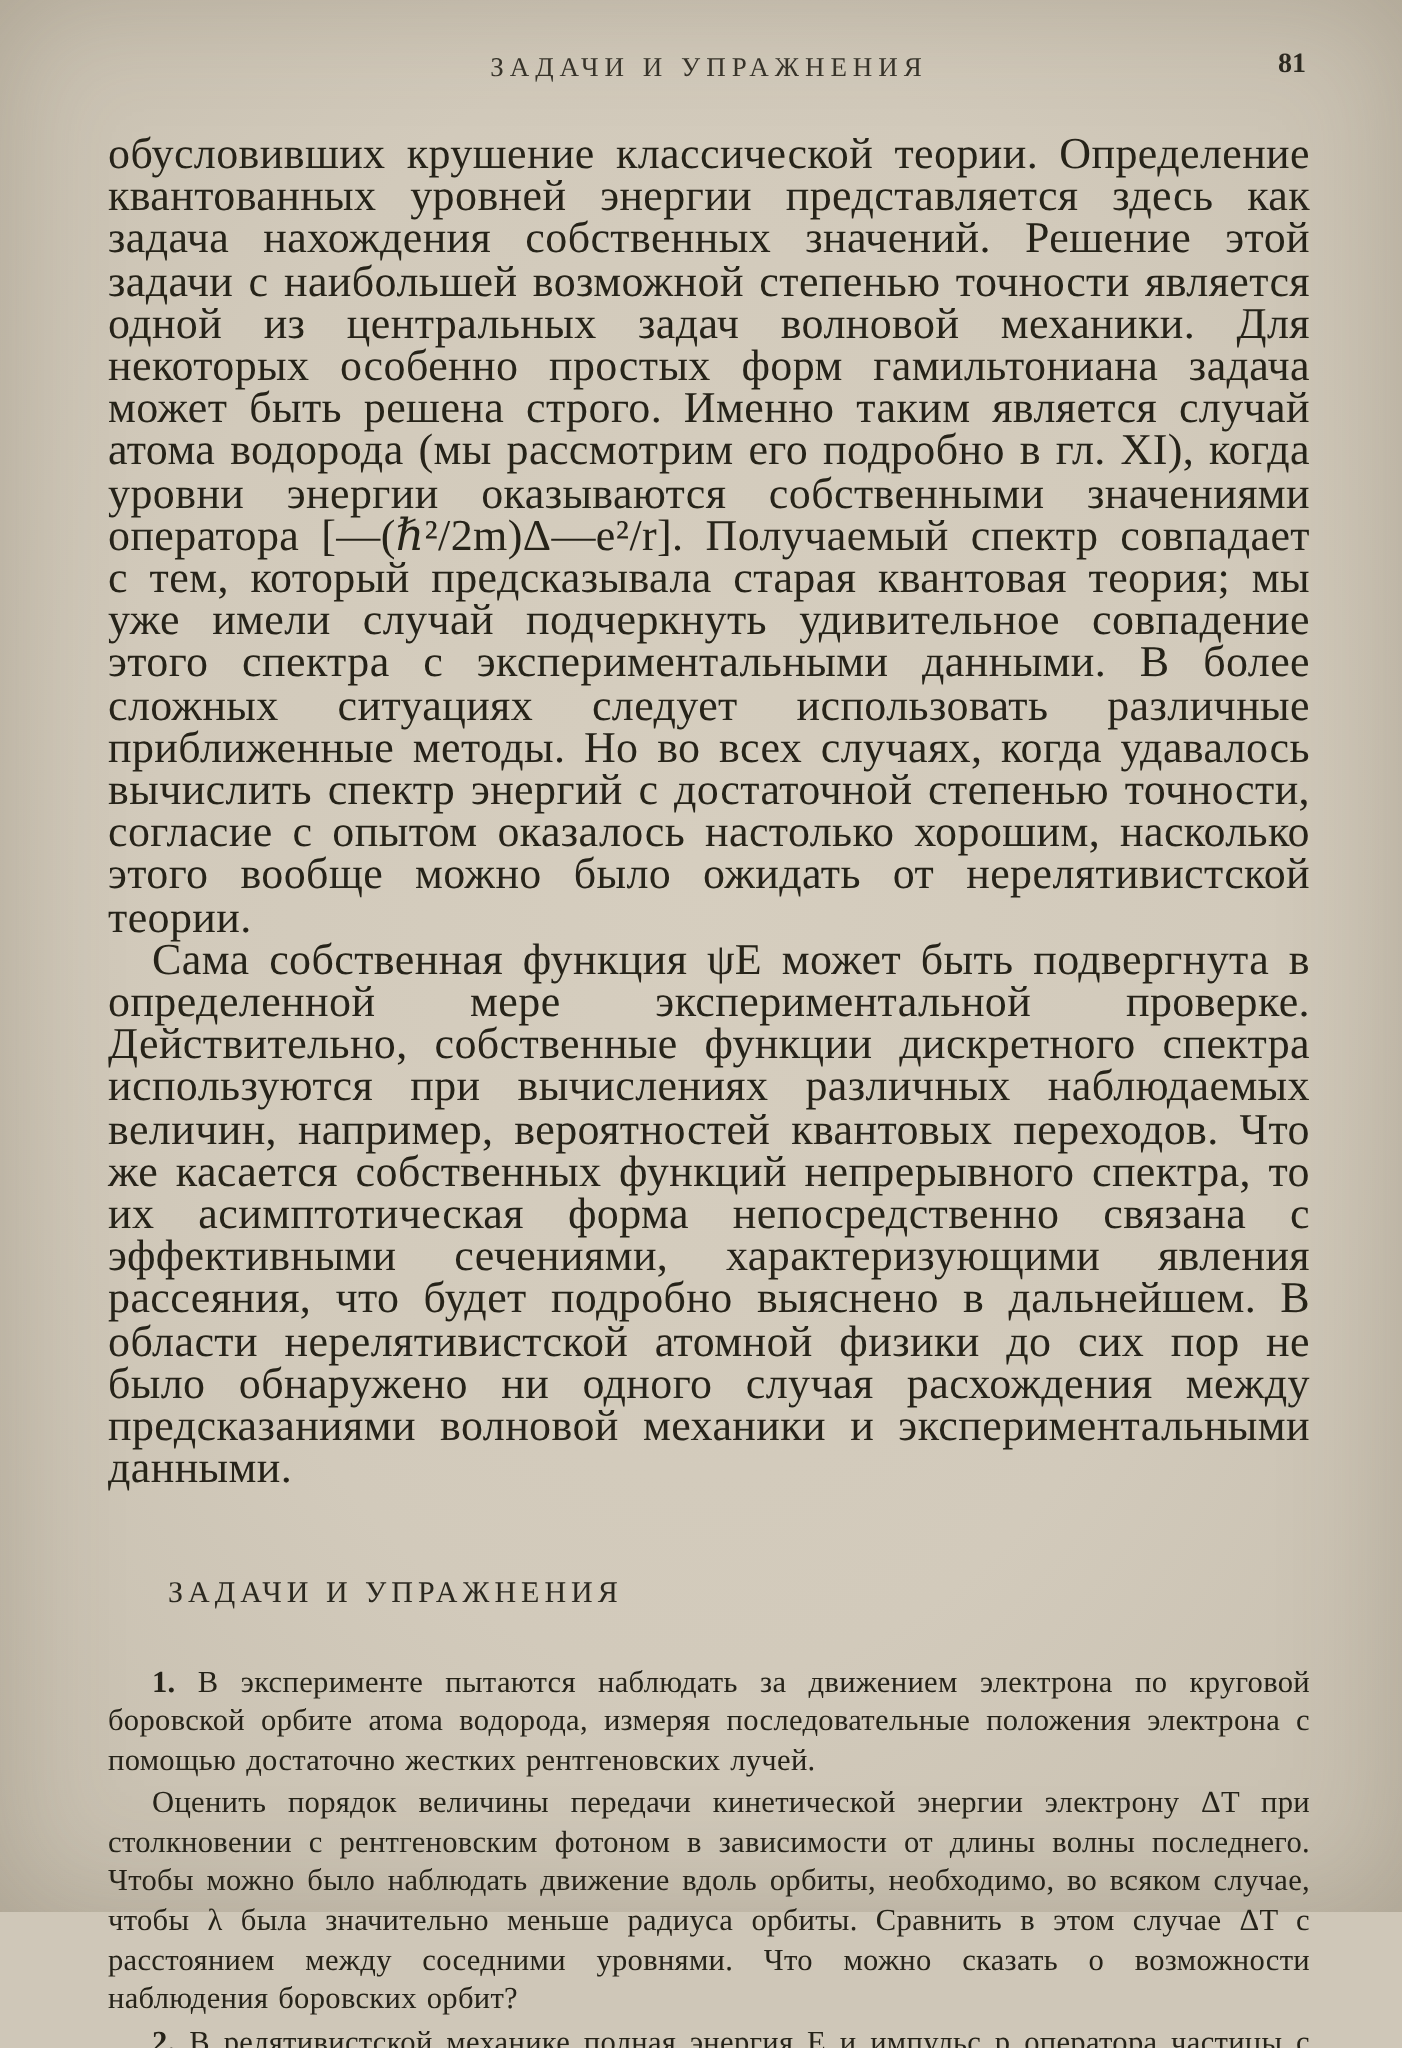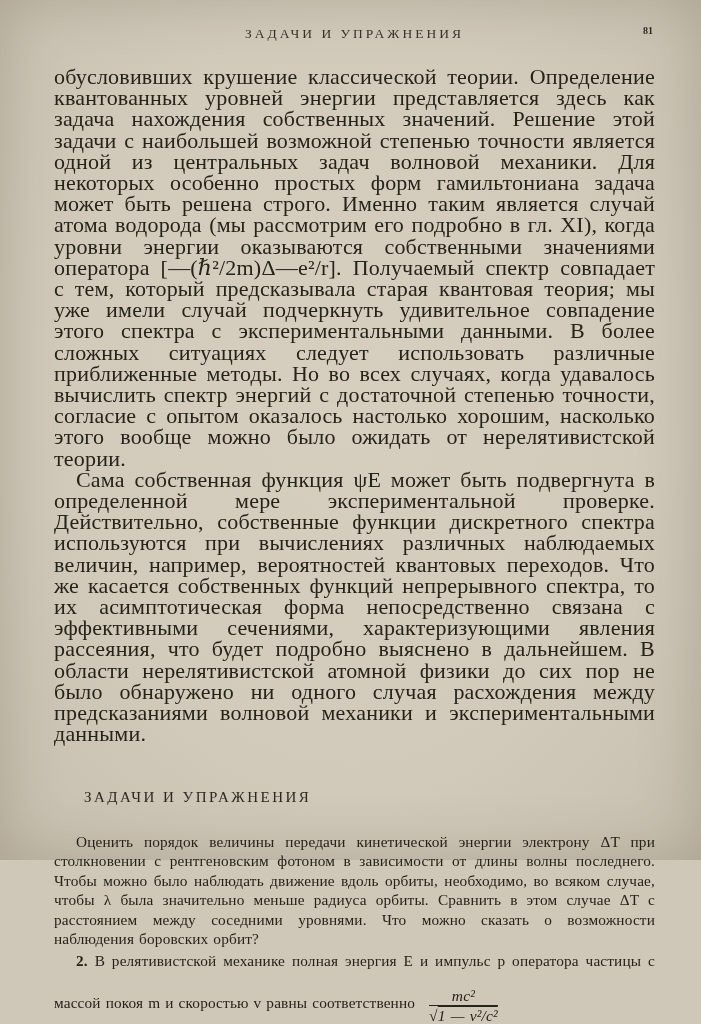--- a/index.html
+++ b/index.html
@@ -7,21 +7,21 @@
   }
   body {
     width: 701px; height: 1024px;
     background: #cfc7b8;
     font-family: "Liberation Serif", "DejaVu Serif", serif;
     color: #262319;
     overflow: hidden;
   }
   .page {
     position: relative;
-    width: 701px; height: 860px;
+    width: 701px; height: 956px;
     background:
       radial-gradient(ellipse at 50% 45%, #d6cebf 0%, #d2cabb 55%, #c6beae 100%);
     box-shadow: inset 0 0 60px rgba(90,80,60,0.25);
     box-sizing: border-box;
   }
   .running-head {
     position: absolute;
     top: 26px; left: 54px; width: 601px;
     height: 20px;
   }
@@ -29,21 +29,21 @@
     position: absolute;
     left: 0; right: 0;
     text-align: center;
     font-size: 13.5px;
     letter-spacing: 3px;
     color: #37332a;
   }
   .page-number {
     position: absolute;
     right: 2px; top: -1px;
-    font-size: 10px;
+    font-size: 14px;
     font-weight: bold;
     color: #2c2920;
   }
   .text-block {
     position: absolute;
     top: 66px; left: 54px; width: 601px;
   }
   .body-par {
     margin: 0;
     font-size: 22px;
@@ -111,20 +111,23 @@
   <div class="text-block">
 
     <p class="body-par">обусловивших крушение классической теории. Определение квантованных уровней энергии представляется здесь как задача нахождения собственных значений. Решение этой задачи с наибольшей возможной степенью точности является одной из центральных задач волновой механики. Для некоторых особенно простых форм гамильтониана задача может быть решена строго. Именно таким является случай атома водорода (мы рассмотрим его подробно в гл. XI), когда уровни энергии оказываются собственными значениями оператора [—(ℏ²/2m)Δ—e²/r]. Получаемый спектр совпадает с тем, который предсказывала старая квантовая теория; мы уже имели случай подчеркнуть удивительное совпадение этого спектра с экспериментальными данными. В более сложных ситуациях следует использовать различные приближенные методы. Но во всех случаях, когда удавалось вычислить спектр энергий с достаточной степенью точности, согласие с опытом оказалось настолько хорошим, насколько этого вообще можно было ожидать от нерелятивистской теории.</p>
 
     <p class="body-par indent">Сама собственная функция ψE может быть подвергнута в определенной мере экспериментальной проверке. Действительно, собственные функции дискретного спектра используются при вычислениях различных наблюдаемых величин, например, вероятностей квантовых переходов. Что же касается собственных функций непрерывного спектра, то их асимптотическая форма непосредственно связана с эффективными сечениями, характеризующими явления рассеяния, что будет подробно выяснено в дальнейшем. В области нерелятивистской атомной физики до сих пор не было обнаружено ни одного случая расхождения между предсказаниями волновой механики и экспериментальными данными.</p>
 
     <h2 class="section-heading">ЗАДАЧИ И УПРАЖНЕНИЯ</h2>
 
     <div class="problems">
 
+      <p class="problem-par">
+        <span class="problem-number">1.</span><span> В эксперименте пытаются наблюдать за движением электрона по круговой боровской орбите атома водорода, измеряя последовательные положения электрона с помощью достаточно жестких рентгеновских лучей.</span>
+      </p>
 
       <p class="problem-par">
         <span>Оценить порядок величины передачи кинетической энергии электрону ΔT при столкновении с рентгеновским фотоном в зависимости от длины волны последнего. Чтобы можно было наблюдать движение вдоль орбиты, необходимо, во всяком случае, чтобы λ была значительно меньше радиуса орбиты. Сравнить в этом случае ΔT с расстоянием между соседними уровнями. Что можно сказать о возможности наблюдения боровских орбит?</span>
       </p>
 
       <p class="problem-par">
         <span class="problem-number">2.</span><span> В релятивистской механике полная энергия E и импульс p оператора частицы с массой покоя m и скоростью v равны соответственно</span><span class="frac"><span class="num">mc²</span><span class="den"><span>√</span><span class="radicand">1 — v²/c²</span></span></span>
       </p>
 
     </div>

